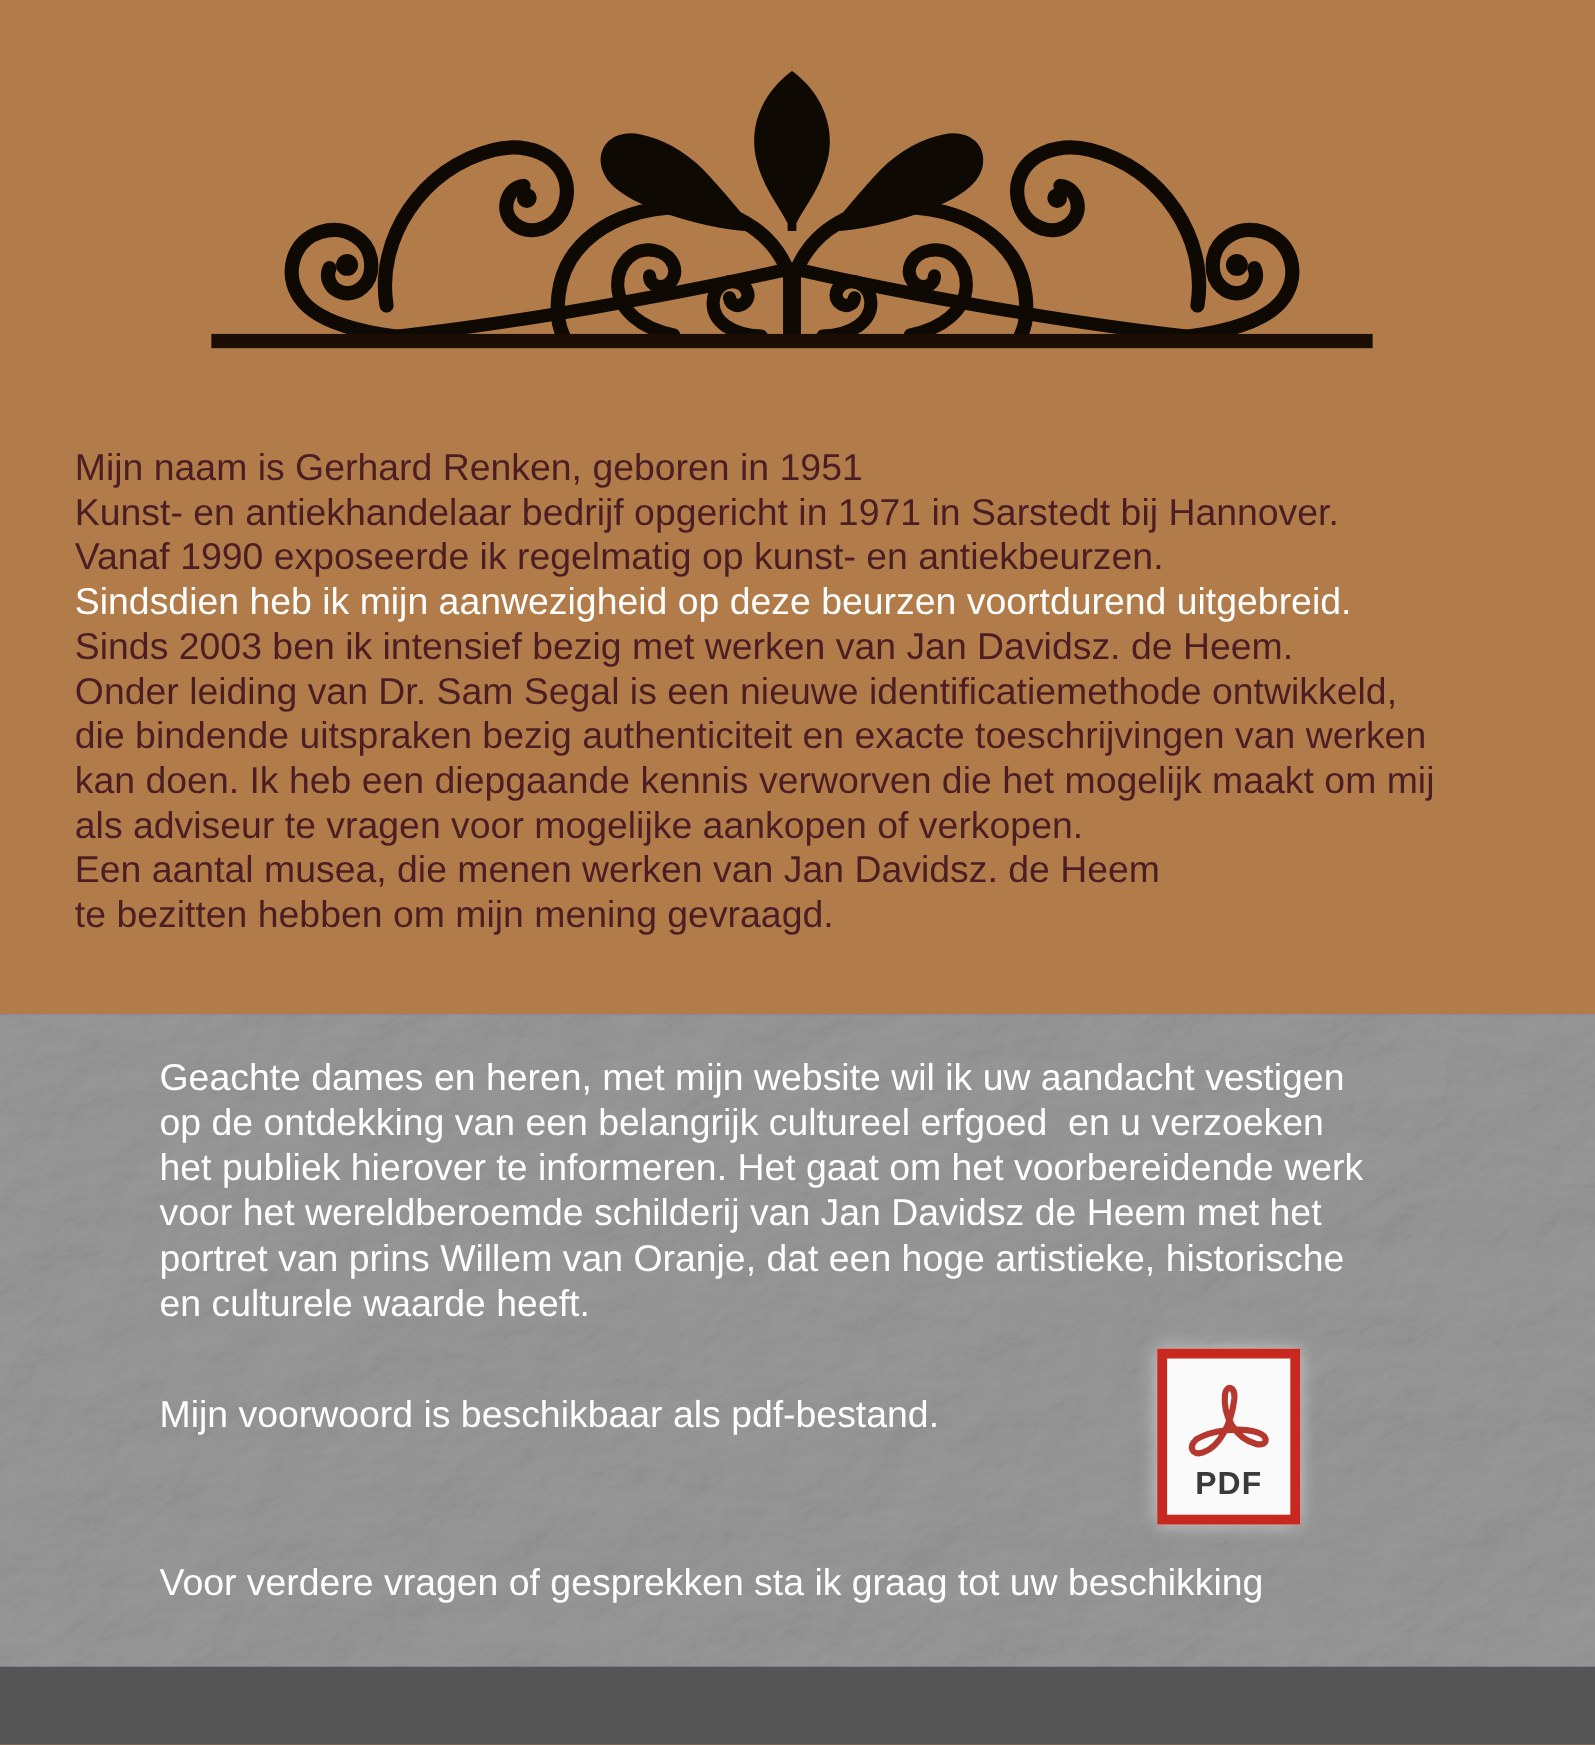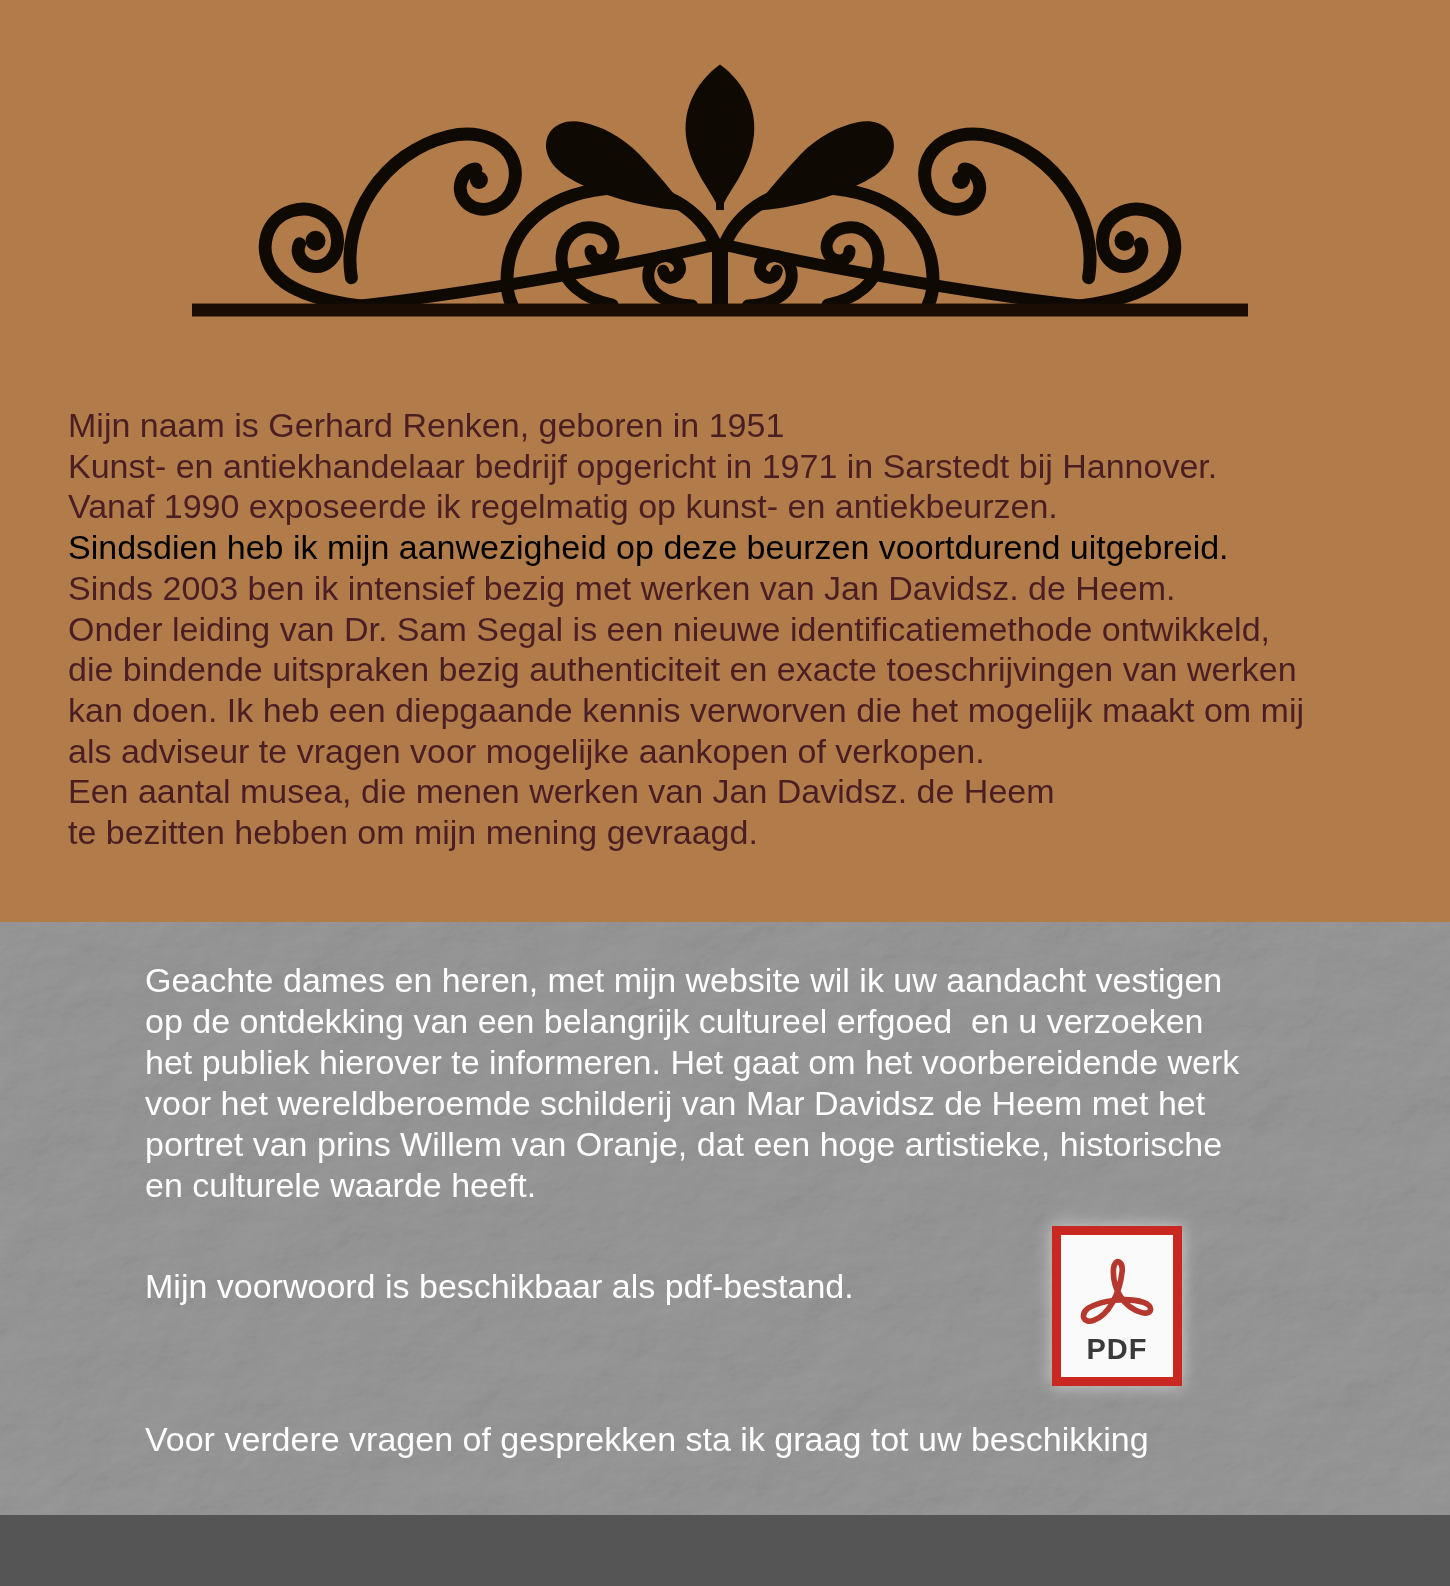--- a/index.html
+++ b/index.html
@@ -14,21 +14,21 @@
   }
   .ornament{
     position:absolute;left:192px;top:58px;width:1056px;height:262px;
     display:block;
   }
   .intro{
     position:absolute;left:68px;top:405px;width:1330px;
     font-size:34px;line-height:40.7px;color:#4b1e24;
   }
   .intro .line{white-space:pre;}
-  .intro .line.highlight{color:#000000;}
+  .intro .line.highlight{color:#ffffff;}
   
   .bottom-section{
     position:absolute;left:0;top:922px;width:1450px;height:664px;
     background:#6d28d9;
   }
   .texture{position:absolute;left:0;top:0;width:1450px;height:664px;display:block;}
   .bottom-section .textblock{
     position:absolute;left:145px;width:1230px;
     font-size:34px;line-height:41px;color:#ffffff;
   }
@@ -119,21 +119,21 @@
       </defs>
       <rect width="1450" height="664" fill="#828282"></rect>
       <rect width="1450" height="664" filter="url(#plaster)" opacity="0.55"></rect>
       <rect width="1450" height="664" fill="#828282" opacity="0.45"></rect>
     </svg>
 
     <div class="textblock message">
       <div class="line">Geachte dames en heren, met mijn website wil ik uw aandacht vestigen</div>
       <div class="line">op de ontdekking van een belangrijk cultureel erfgoed  en u verzoeken</div>
       <div class="line">het publiek hierover te informeren. Het gaat om het voorbereidende werk</div>
-      <div class="line">voor het wereldberoemde schilderij van Mar Davidsz de Heem met het</div>
+      <div class="line">voor het wereldberoemde schilderij van Jan Davidsz de Heem met het</div>
       <div class="line">portret van prins Willem van Oranje, dat een hoge artistieke, historische</div>
       <div class="line">en culturele waarde heeft.</div>
     </div>
 
     <div class="textblock pdf-note">
       <div class="line">Mijn voorwoord is beschikbaar als pdf-bestand.</div>
     </div>
 
     <div class="pdf-icon" title="PDF">
       <svg viewBox="0 0 100 100" aria-hidden="true">

